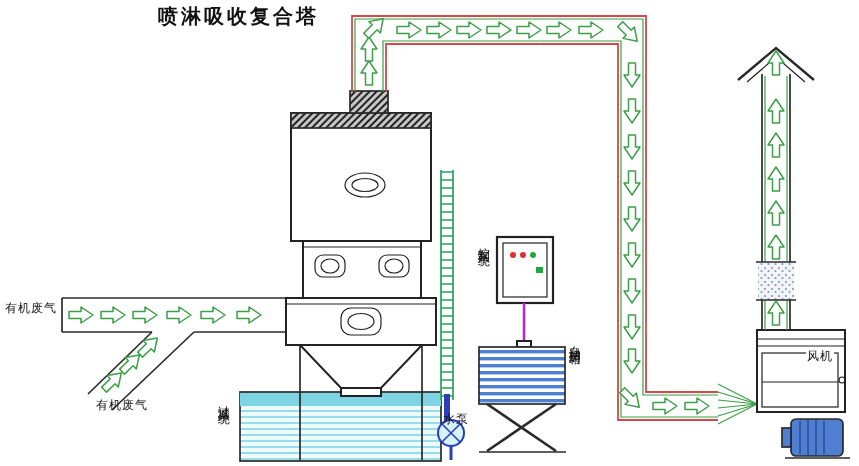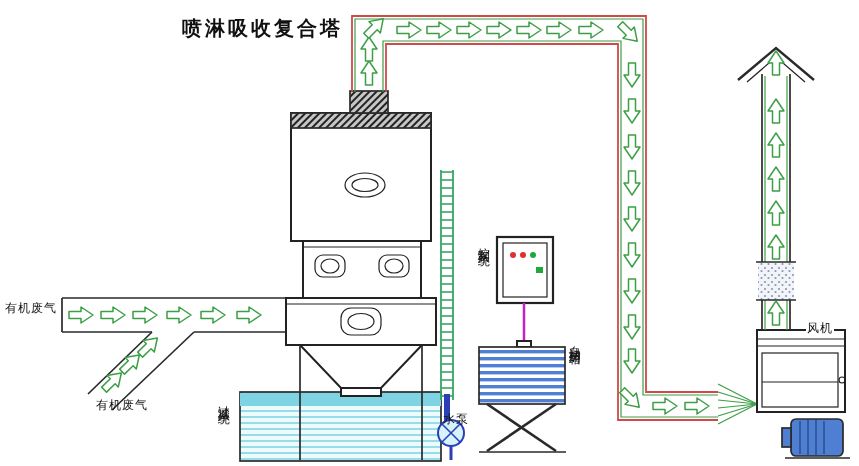--- a/index.html
+++ b/index.html
@@ -207,22 +207,22 @@
 
     <g>
       <line x1="447" y1="394" x2="447" y2="421" class="pump-ln" style="stroke-width:6"></line>
       <circle cx="451" cy="433" r="13" style="fill:#d6f2fa; stroke:var(--pump-blue); stroke-width:2"></circle>
       <line x1="442" y1="424" x2="460" y2="442" style="stroke:var(--pump-blue); stroke-width:1.6"></line>
       <line x1="460" y1="424" x2="442" y2="442" style="stroke:var(--pump-blue); stroke-width:1.6"></line>
       <line x1="451" y1="446" x2="451" y2="460" class="pump-ln" style="stroke-width:3"></line>
     </g>
   </svg>
 
-  <div class="lbl title" style="left:182px; top:5px;margin-top:12px;">喷淋吸收复合塔</div>
+  <div class="lbl title" style="left:158px; top:5px;">喷淋吸收复合塔</div>
   <div class="lbl s12" style="left:5px; top:302px;">有机废气</div>
   <div class="lbl s12" style="left:96px; top:399px;">有机废气</div>
   <div class="lbl s12 v" style="left:216px; top:396px;">过滤系统</div>
   <div class="lbl s12 v" style="left:476px; top:238px;">控制系统</div>
   <div class="lbl s12 v" style="left:567px; top:336px;">自动加药箱</div>
   <div class="lbl s12" style="left:443px; top:413px;">水泵</div>
-  <div class="lbl s12" style="left:806px; top:322px; background:#fff; padding:0 1px;">风机</div>
+  <div class="lbl s12" style="left:806px; top:350px; background:#fff; padding:0 1px;">风机</div>
 
 </div>
 
 </body></html>

